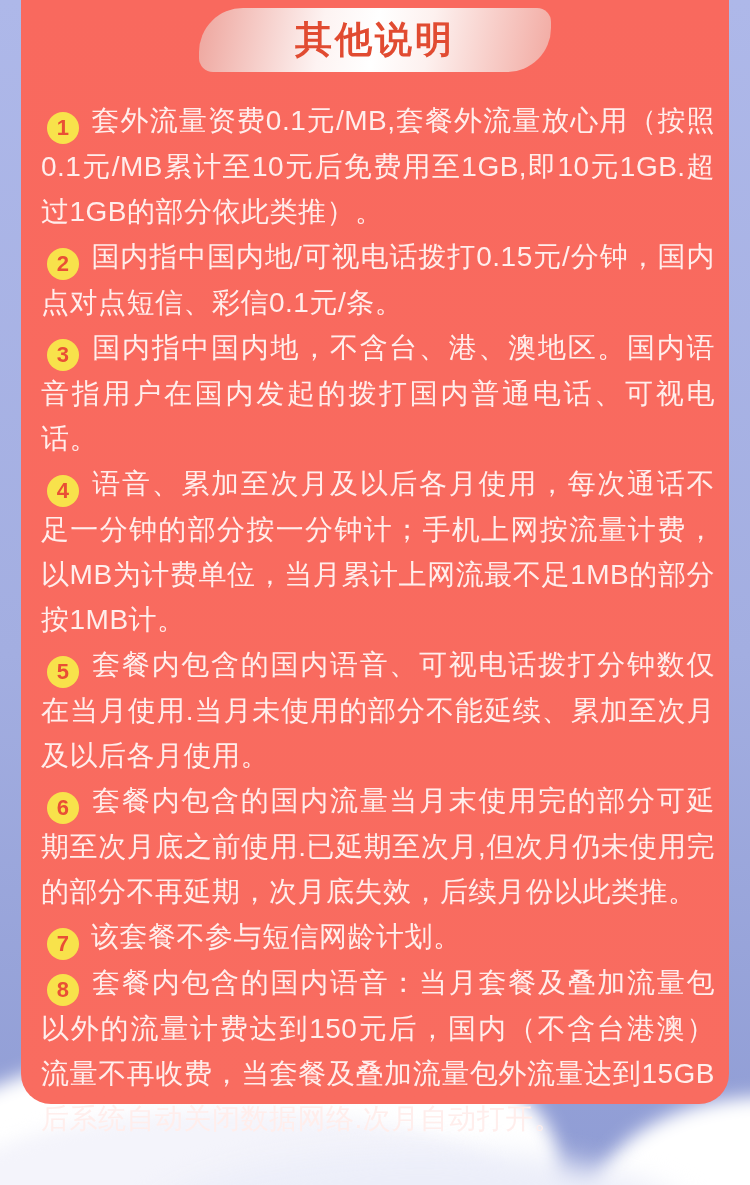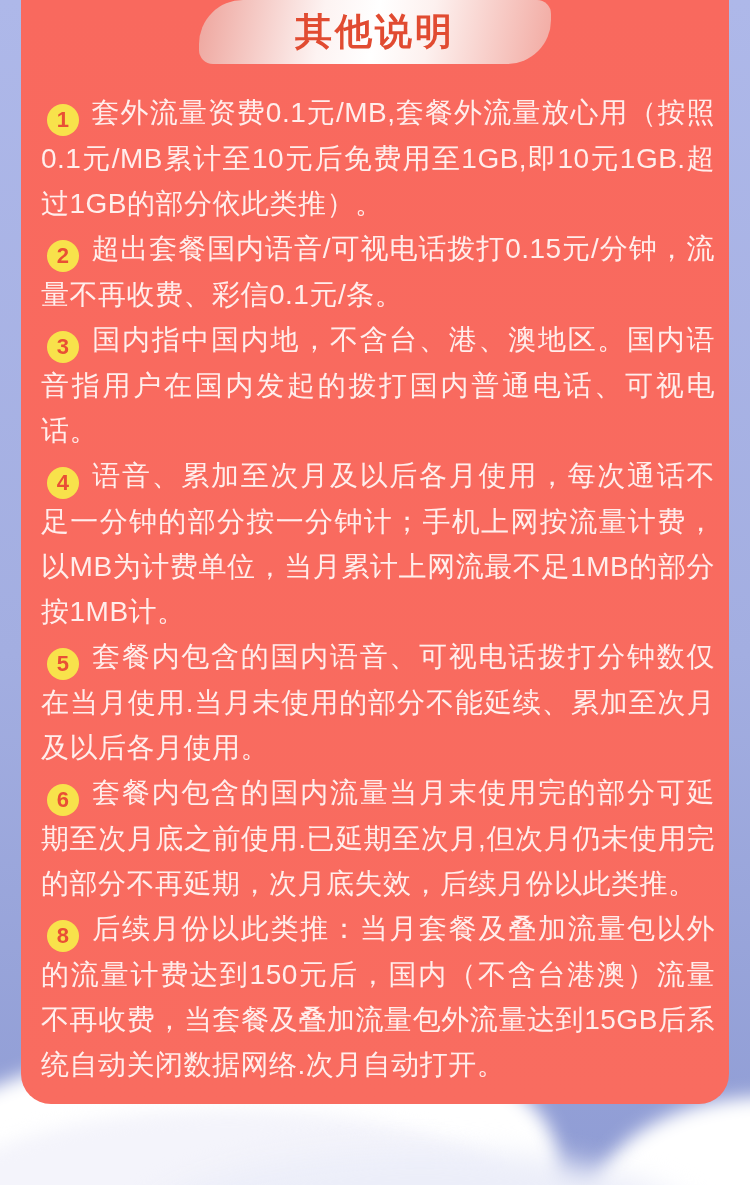--- a/index.html
+++ b/index.html
@@ -63,21 +63,21 @@
     background: linear-gradient(180deg, #f9695e 0%, #f96c60 100%);
     border-radius: 0 0 30px 30px;
     z-index: 2;
     box-sizing: border-box;
   }
 
   
   .header-pill {
     width: 352px;
     height: 64px;
-    margin: 0 auto 0 auto;
+    margin: 8px auto 0 auto;
     background: linear-gradient(100deg, #eea59d 0%, #fdf3f2 35%, #ffffff 50%, #fdf1ef 65%, #f2aaa2 100%);
     border-radius: 44px 14px 44px 14px;
     display: flex;
     align-items: center;
     justify-content: center;
   }
   .header-title {
     font-size: 37px;
     font-weight: 700;
     color: #e14b31;
@@ -122,27 +122,28 @@
 
 <div class="card">
 
   <div class="header-pill">
     <span class="header-title">其他说明</span>
   </div>
 
   <div class="notes" id="notes-list">
   <p class="note-item"><span class="badge">1</span><span>套外流量资费0.1元/MB,套餐外流量放心用（按照0.1元/MB累计至10元后免费用至1GB,即10元1GB.超过1GB的部分依此类推）。</span></p>
 
-  <p class="note-item"><span class="badge">2</span><span>超出套餐国内语音/可视电话拨打0.15元/分钟，流量不再收费、彩信0.1元/条。</span></p>
+  <p class="note-item"><span class="badge">2</span><span>国内指中国内地/可视电话拨打0.15元/分钟，国内点对点短信、彩信0.1元/条。</span></p>
 
   <p class="note-item"><span class="badge">3</span><span>国内指中国内地，不含台、港、澳地区。国内语音指用户在国内发起的拨打国内普通电话、可视电话。</span></p>
 
   <p class="note-item"><span class="badge">4</span><span>语音、累加至次月及以后各月使用，每次通话不足一分钟的部分按一分钟计；手机上网按流量计费，以MB为计费单位，当月累计上网流最不足1MB的部分按1MB计。</span></p>
 
   <p class="note-item"><span class="badge">5</span><span>套餐内包含的国内语音、可视电话拨打分钟数仅在当月使用.当月未使用的部分不能延续、累加至次月及以后各月使用。</span></p>
 
   <p class="note-item"><span class="badge">6</span><span>套餐内包含的国内流量当月末使用完的部分可延期至次月底之前使用.已延期至次月,但次月仍未使用完的部分不再延期，次月底失效，后续月份以此类推。</span></p>
 
+  <p class="note-item"><span class="badge">7</span><span>该套餐不参与短信网龄计划。</span></p>
 
-  <p class="note-item"><span class="badge">8</span><span>后续月份以此类推：当月套餐及叠加流量包以外的流量计费达到150元后，国内（不含台港澳）流量不再收费，当套餐及叠加流量包外流量达到15GB后系统自动关闭数据网络.次月自动打开。</span></p>
+  <p class="note-item"><span class="badge">8</span><span>套餐内包含的国内语音：当月套餐及叠加流量包以外的流量计费达到150元后，国内（不含台港澳）流量不再收费，当套餐及叠加流量包外流量达到15GB后系统自动关闭数据网络.次月自动打开。</span></p>
 </div>
 
 </div>
 
 </body></html>

